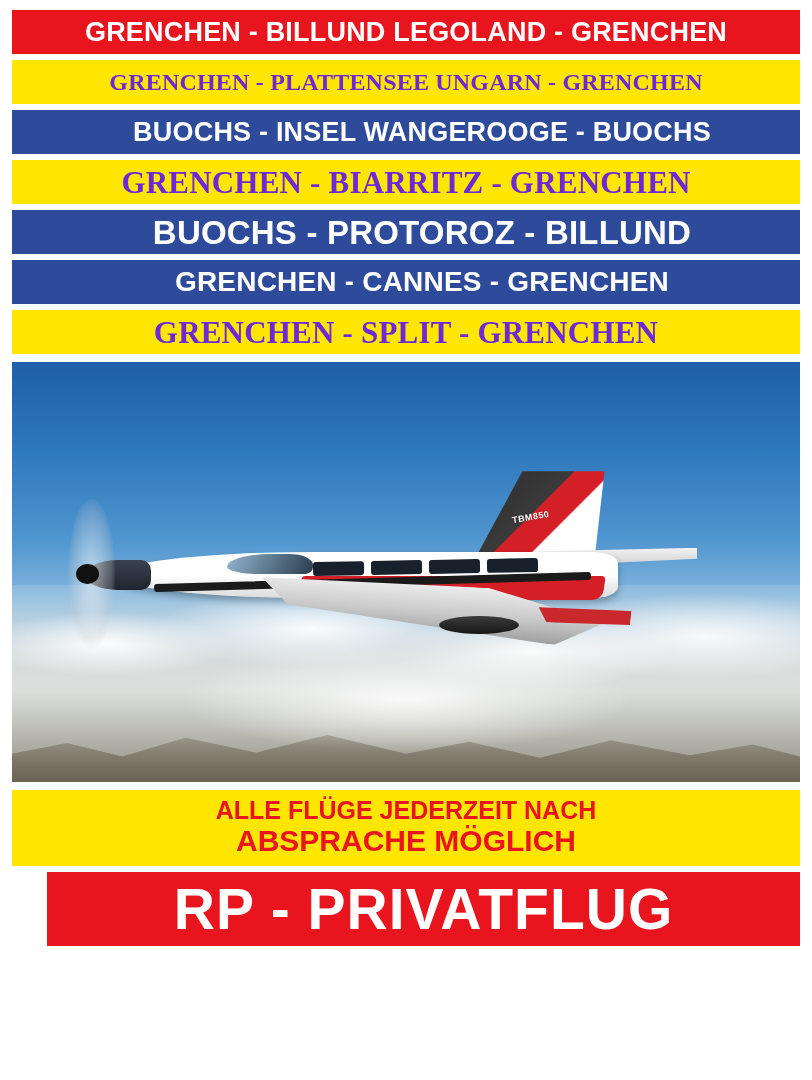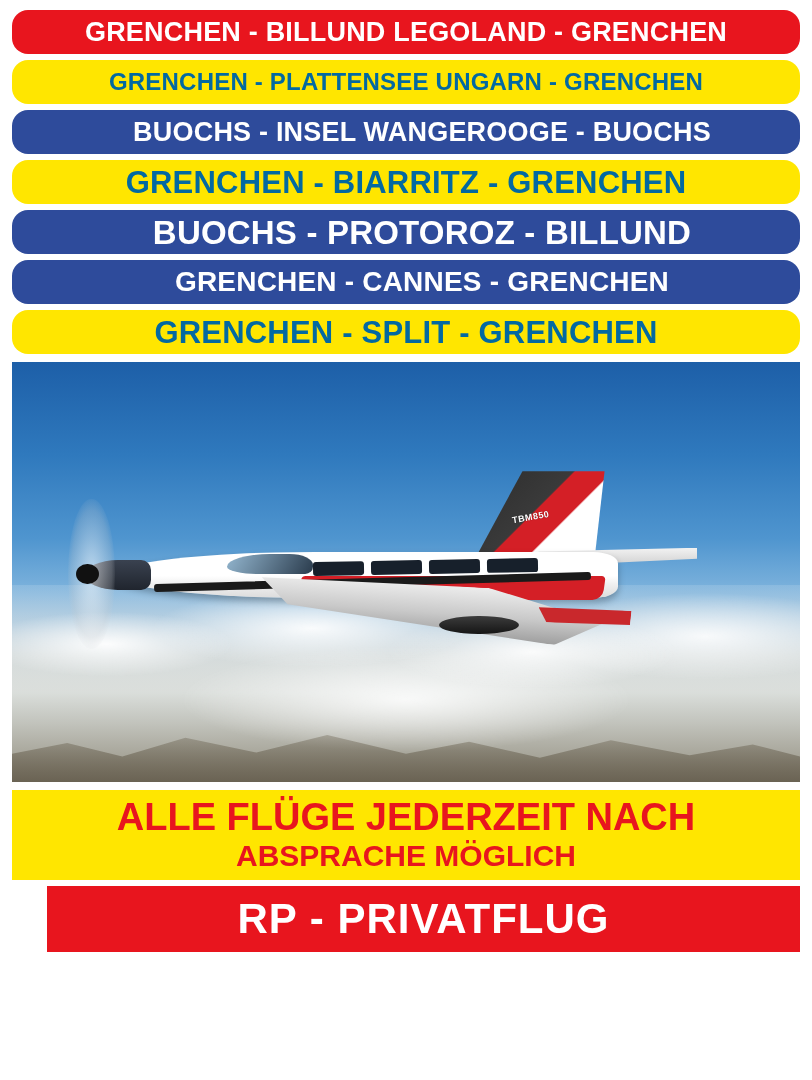--- a/index.html
+++ b/index.html
@@ -31,33 +31,32 @@
   .banner {
     height: 44px;
     display: flex;
     align-items: center;
     justify-content: center;
     text-align: center;
     font-weight: bold;
     letter-spacing: 0.2px;
     white-space: nowrap;
     overflow: hidden;
-    border-radius: 16px;
   }
   .banner span {
     display: block;
     line-height: 1;
     padding: 0 4px;
   }
   
   .bg-red     { background: #e8151e; }
   .bg-yellow  { background: #ffe600; }
   .bg-blue    { background: #2e4b9b; padding-left: 32px; }
   .fg-white   { color: #ffffff; }
-  .fg-red     { color: #0369a1; }
+  .fg-red     { color: #6d28d9; font-family: Liberation Serif, serif; }
 
   .photo-wrap {
     margin-top: 8px;
     width: 100%;
     height: 420px;
     position: relative;
     overflow: hidden;
     border: 0;
   }
   
@@ -328,19 +327,19 @@
       <div class="wing-tip-red"></div>
       <div class="gear-pod"></div>
       <div class="nose"></div>
       <div class="prop"></div>
       <div class="spinner"></div>
     </div>
   </div>
 
   <div class="footer-block">
     <div class="note">
-      <span class="l1" style="font-size:38px">ALLE FLÜGE JEDERZEIT NACH</span>
+      <span class="l1" style="font-size:25px">ALLE FLÜGE JEDERZEIT NACH</span>
       <span class="l2" style="font-size:30px">ABSPRACHE MÖGLICH</span>
     </div>
-    <div class="brand" style="font-size:42px; height:66px;margin-left:35px;">RP - PRIVATFLUG</div>
+    <div class="brand" style="font-size:57px; height:74px;margin-left:35px;">RP - PRIVATFLUG</div>
   </div>
 
 </div>
 
 </body></html>

